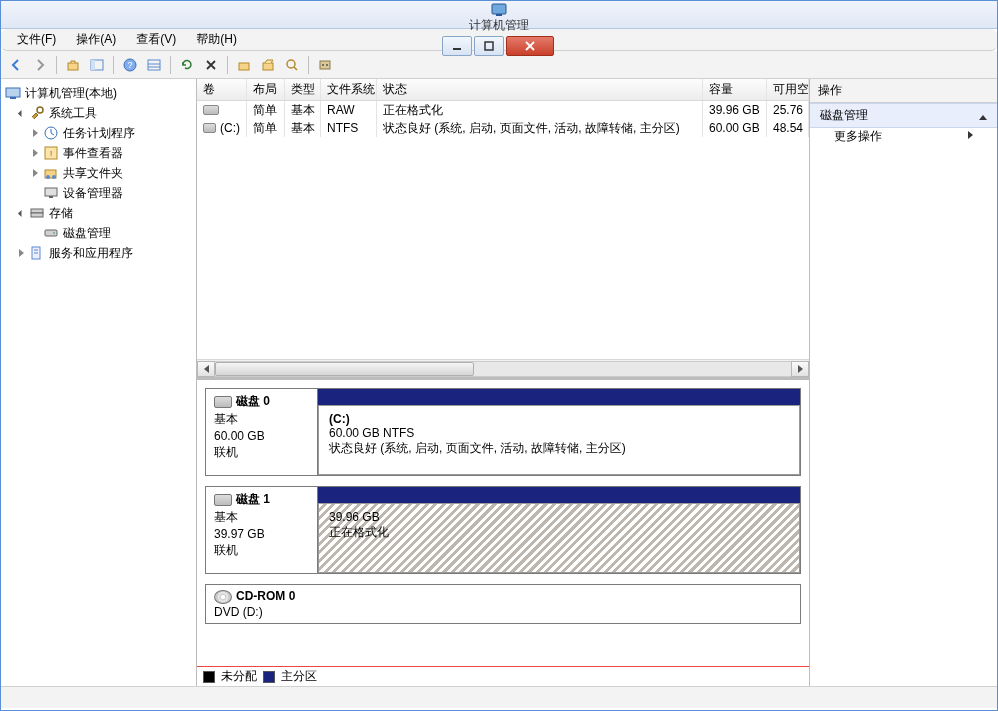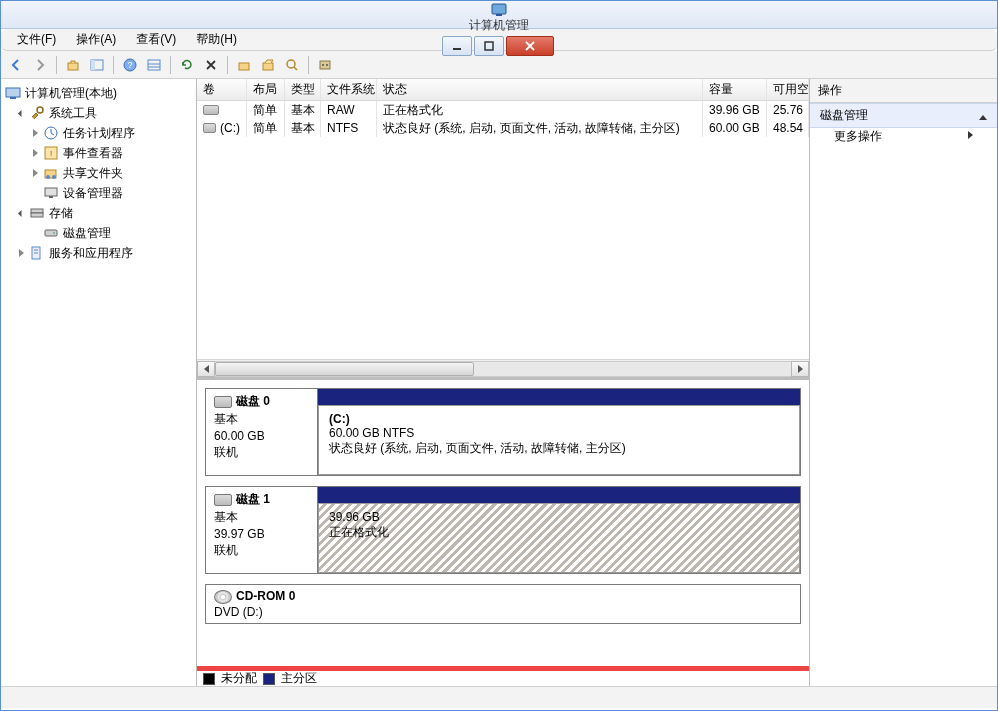--- a/index.html
+++ b/index.html
@@ -154,21 +154,21 @@
   .disk-label .d-icon{width:18px;height:12px;border:1px solid #777;border-radius:2px;background:linear-gradient(#ddd,#bbb);display:inline-block;margin-right:4px;vertical-align:middle}
   .disk-label .d-cd{width:18px;height:14px;border:1px solid #777;border-radius:50%;background:radial-gradient(circle,#fff 20%,#ccc 22%,#eee 50%,#ccc 52%);display:inline-block;margin-right:4px;vertical-align:middle}
   .disk-label b{font-weight:bold}
   .part-area{flex:1;display:flex;flex-direction:column}
   .part-topbar{height:16px;background:#1a237e}
   .part-body{flex:1;border:1px solid #999;margin:0;padding:6px 10px;min-height:70px}
   .part-body.hatched{
     background:repeating-linear-gradient(135deg,#fff,#fff 3px,#bdb7b0 3px,#bdb7b0 6px);
   }
   
-  .legend{height:20px;border-top:5px solid #ef4444;display:flex;align-items:center;padding-left:6px;gap:6px}
+  .legend{height:20px;border-top:1px solid #ef4444;display:flex;align-items:center;padding-left:6px;gap:6px}
   .legend .sw{width:12px;height:12px;display:inline-block;border:1px solid #555}
   
   .actions-header{background:#f3f3f3;padding:3px 8px;border-bottom:1px solid #d0d0d0;font-weight:normal}
   .action-section{background:#e8eefb;padding:3px 10px;border-top:1px solid #c9d6ef;border-bottom:1px solid #c9d6ef;display:flex;justify-content:space-between;align-items:center;cursor:pointer}
   .action-item{padding:0 24px;cursor:pointer;display:flex;justify-content:space-between;}
   
   .statusbar{height:22px;background:#f3f3f3;border-top:1px solid #d0d0d0}
   .tri{display:inline-block;width:0;height:0}
 </style>
 </head>

